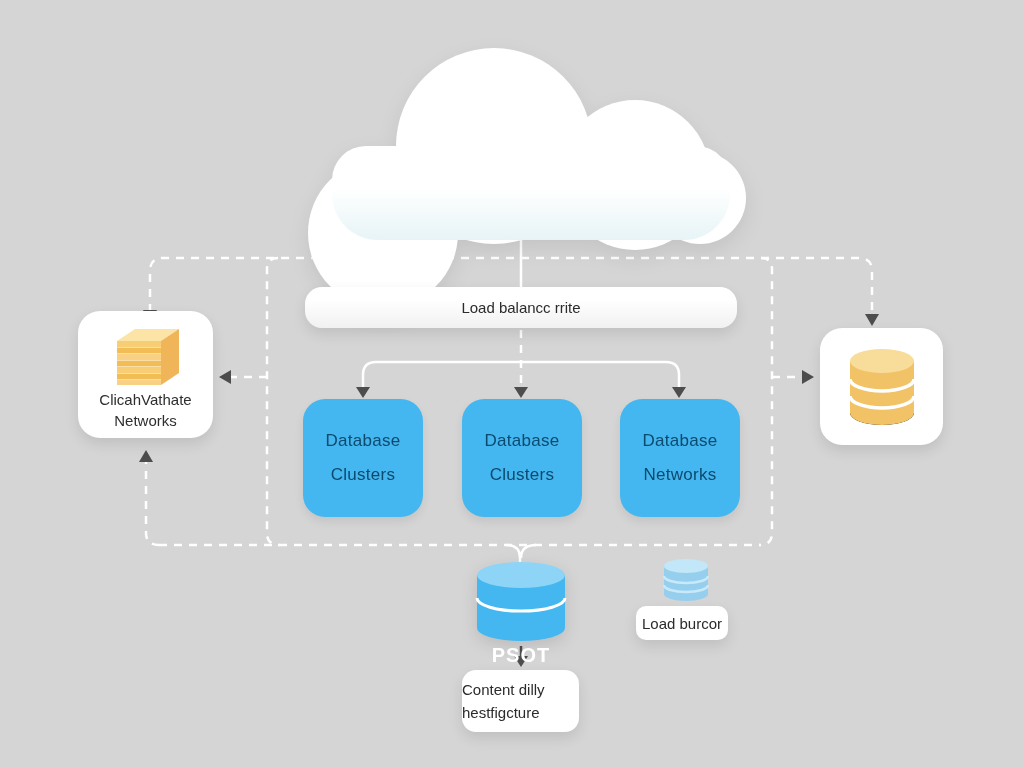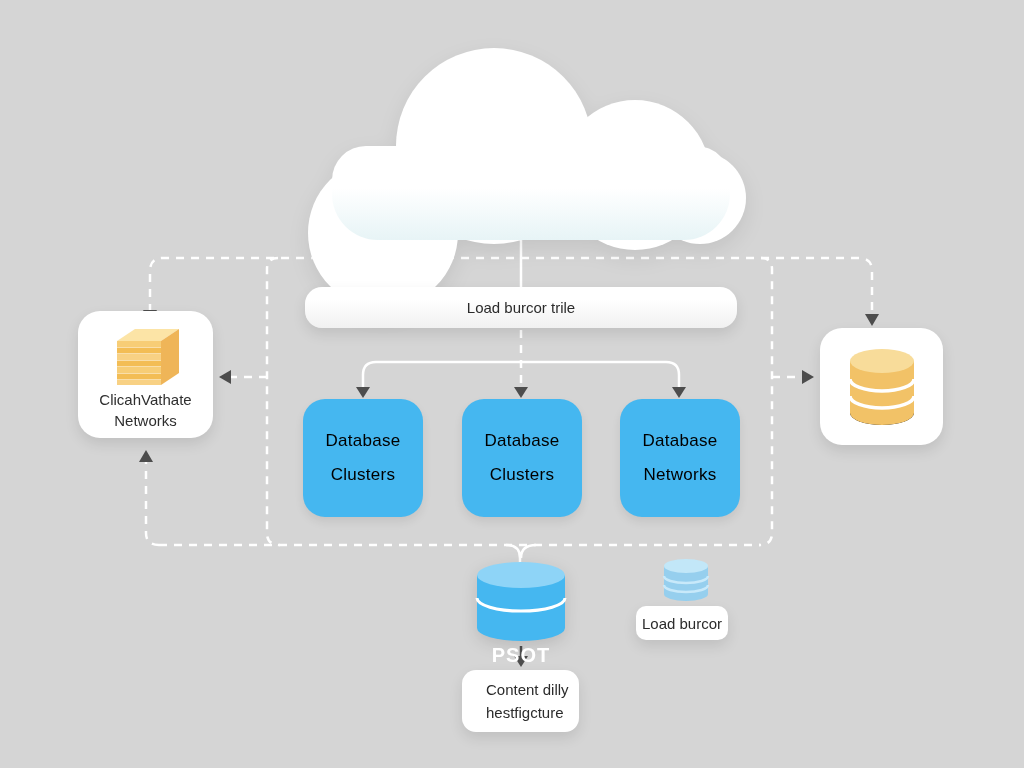--- a/index.html
+++ b/index.html
@@ -35,21 +35,21 @@
 
   
   #load-balancer{left:305px;top:287px;width:432px;height:41px;border-radius:17px;
       background:linear-gradient(180deg,#ffffff 30%,#f1f1f1 100%);
       display:flex;align-items:center;justify-content:center;
       font-size:15px;color:#2b2b2b;}
 
   
   .db-box{position:absolute;top:399px;width:120px;height:118px;border-radius:22px;
       background:#45b7f0;display:flex;align-items:center;justify-content:center;
-      text-align:center;color:#000000;font-size:17px;line-height:34px;
+      text-align:center;color:#0c4a6e;font-size:17px;line-height:34px;
       letter-spacing:0.3px;box-shadow:0 5px 10px rgba(0,0,0,0.08);}
   #db-box-1{left:303px;}
   #db-box-2{left:462px;}
   #db-box-3{left:620px;}
 
   
   #cache-node{left:78px;top:311px;width:135px;height:127px;border-radius:22px;
       display:flex;flex-direction:column;align-items:center;justify-content:flex-start;
       padding-top:10px;box-sizing:border-box;}
   #cache-label{font-size:15px;line-height:21px;text-align:center;color:#2e2e2e;margin-top:2px;}
@@ -63,21 +63,21 @@
   #psot-label{position:absolute;left:0;top:36px;width:100%;text-align:center;
       color:#ffffff;font-weight:bold;font-size:20px;letter-spacing:1px;margin-top:48px;}
 
   
   #load-store-icon{position:absolute;left:660px;top:557px;width:52px;height:46px;}
   #load-store-label{left:636px;top:606px;width:92px;height:34px;border-radius:10px;
       display:flex;align-items:center;justify-content:center;font-size:15px;color:#2b2b2b;}
 
   
   #content-node{left:462px;top:670px;width:117px;height:62px;border-radius:14px;
-      display:flex;align-items:center;box-sizing:border-box;padding-left:24px;
+      display:flex;align-items:center;box-sizing:border-box;padding-left:0;
       font-size:15px;line-height:23px;color:#2b2b2b;}
 </style>
 </head>
 <body>
 
 <svg id="connectors" viewBox="0 0 1024 768" xmlns="http://www.w3.org/2000/svg">
   <g fill="none" stroke="#ffffff" stroke-width="2.5">
 
     <path d="M 521,238 L 521,287"></path>
 
@@ -118,21 +118,21 @@
 
 <div id="cloud">
   <div class="puff" id="puff-left"></div>
   <div class="puff" id="puff-big"></div>
   <div class="puff" id="puff-right"></div>
   <div class="puff" id="puff-far"></div>
   <div id="cloud-base"></div>
 </div>
 
 <div class="node" id="load-balancer">
-  <span>Load burcor trile</span>
+  <span>Load balancc rrite</span>
 </div>
 
 <div class="db-box" id="db-box-1">
   <span class="multiline">Database
 Clusters</span>
 </div>
 <div class="db-box" id="db-box-2">
   <span class="multiline">Database
 Clusters</span>
 </div>

